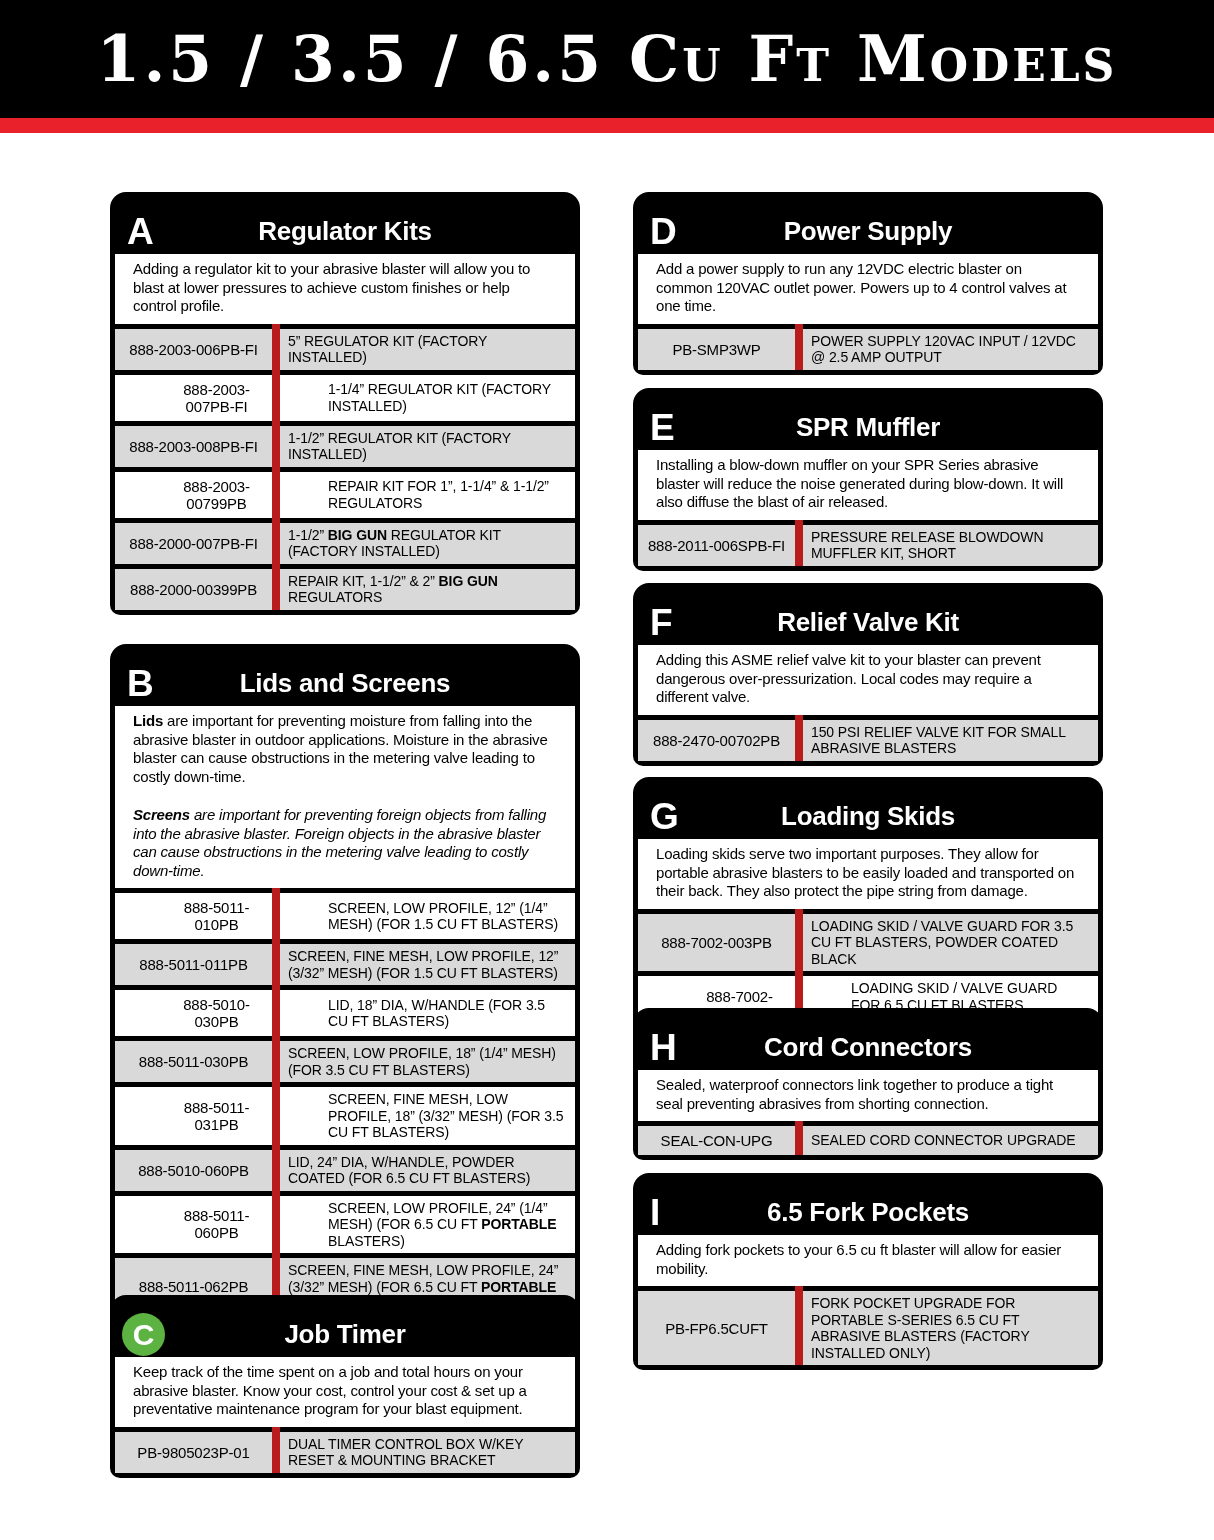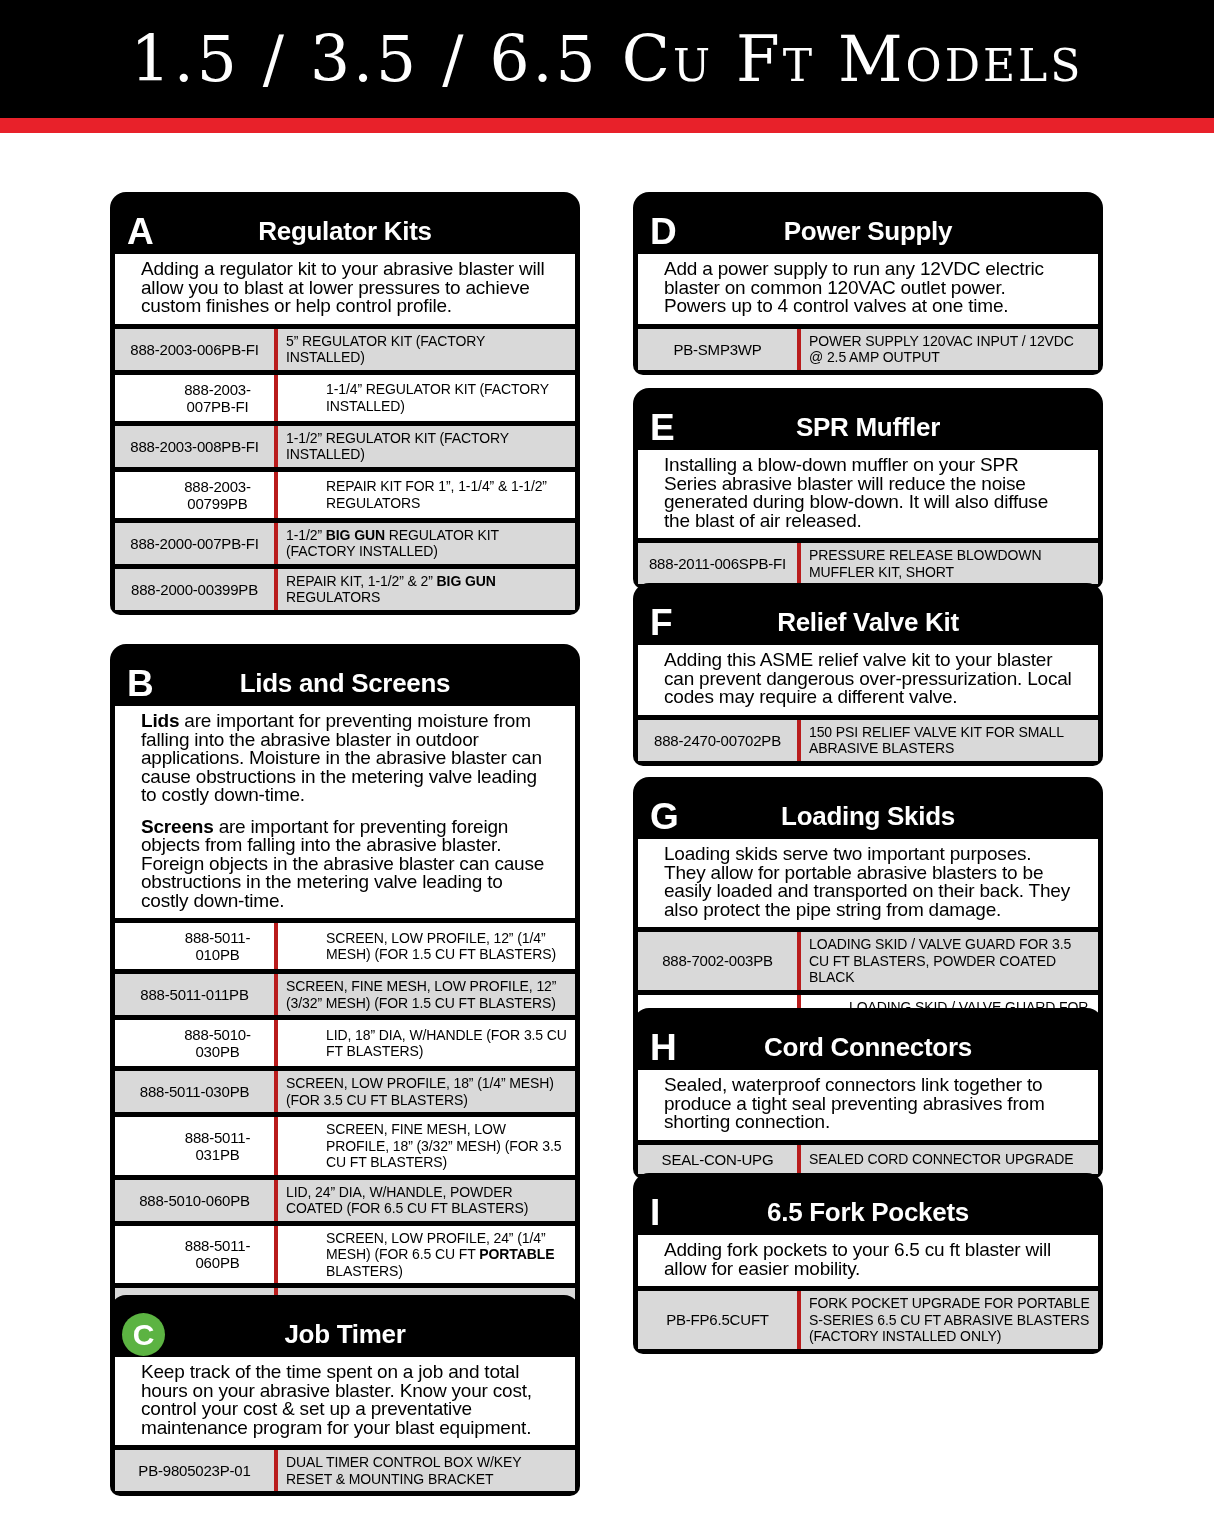--- a/index.html
+++ b/index.html
@@ -1,48 +1,48 @@
 <!DOCTYPE html>
 <html><head>
 <meta charset="utf-8">
 <style>
   html,body{margin:0;padding:0;background:#fff;}
   body{font-family:"Liberation Sans",sans-serif;color:#000;}
   .page{position:relative;width:1214px;height:1540px;background:#fff;overflow:hidden;}
 
   
   .banner{height:118px;background:#000;display:flex;align-items:center;justify-content:center;}
-  .banner h1{margin:0;color:#fff;font-family:"DejaVu Serif",serif;font-weight:normal;
+  .banner h1{margin:0;color:#fff;font-family:"DejaVu Serif",serif;font-weight:bold;
              font-variant:small-caps;font-size:63px;letter-spacing:3px;white-space:nowrap;}
   .stripe{height:15px;background:#e8212a;}
 
   
   .col{position:absolute;top:0;height:1540px;width:470px;}
   .col-left{left:110px;}
   .col-right{left:633px;}
 
   .section{position:absolute;left:0;width:470px;box-sizing:border-box;background:#000;
            border-radius:16px 16px 10px 10px;padding:0 5px 5px;}
   .sec-a{top:192px}.sec-b{top:644px}.sec-c{top:1295px}
   .sec-d{top:192px}.sec-e{top:388px}.sec-f{top:583px}
   .sec-g{top:777px}.sec-h{top:1008px}.sec-i{top:1173px}
 
   .sec-header{position:relative;height:46px;}
   .sec-letter{position:absolute;left:12px;top:1px;color:#fff;font-size:37px;font-weight:bold;line-height:45px;}
   .sec-letter.green{left:7px;top:2px;width:43px;height:43px;background:#5cb342;border-radius:50%;
                     text-align:center;font-size:30px;line-height:43px;}
   .sec-title{margin:16px;color:#fff;text-align:center;font-weight:bold;font-size:26px;line-height:46px;letter-spacing:-0.3px;}
 
-  .sec-desc{background:#fff;padding:6px 26px 8px;font-size:19px;line-height:18.5px;letter-spacing:-0.2px;}
+  .sec-desc{background:#fff;padding:6px 18px 8px;font-size:15px;line-height:18.5px;letter-spacing:-0.2px;}
   .sec-desc p{margin:0;}
-  .sec-desc p + p{margin-top:13px;}
+  .sec-desc p + p{margin-top:20px;font-style:italic;}
 
   table.sec-table{width:100%;border-collapse:collapse;}
   table.sec-table td{border-top:5px solid #000;vertical-align:middle;}
-  td.part{width:35%;border-right:4px solid #b91c1c;text-align:center;font-size:15px;
+  td.part{width:35%;border-right:8px solid #b91c1c;text-align:center;font-size:15px;
           letter-spacing:-0.2px;padding:6px 2px;}
   td.pdesc{font-size:14px;line-height:16.5px;letter-spacing:-0.1px;padding:4px 8px;}
   tr.gray td{background:#d9d9d9;}
   tr.white td{background:#fff;padding-left:48px;}
 
   .page-number{position:absolute;left:1132px;top:1548px;width:43px;height:43px;box-sizing:border-box;
                border:3px solid #000;border-radius:50%;display:flex;align-items:center;justify-content:center;
                font-size:20px;background:#fff;}
 </style>
 </head>

